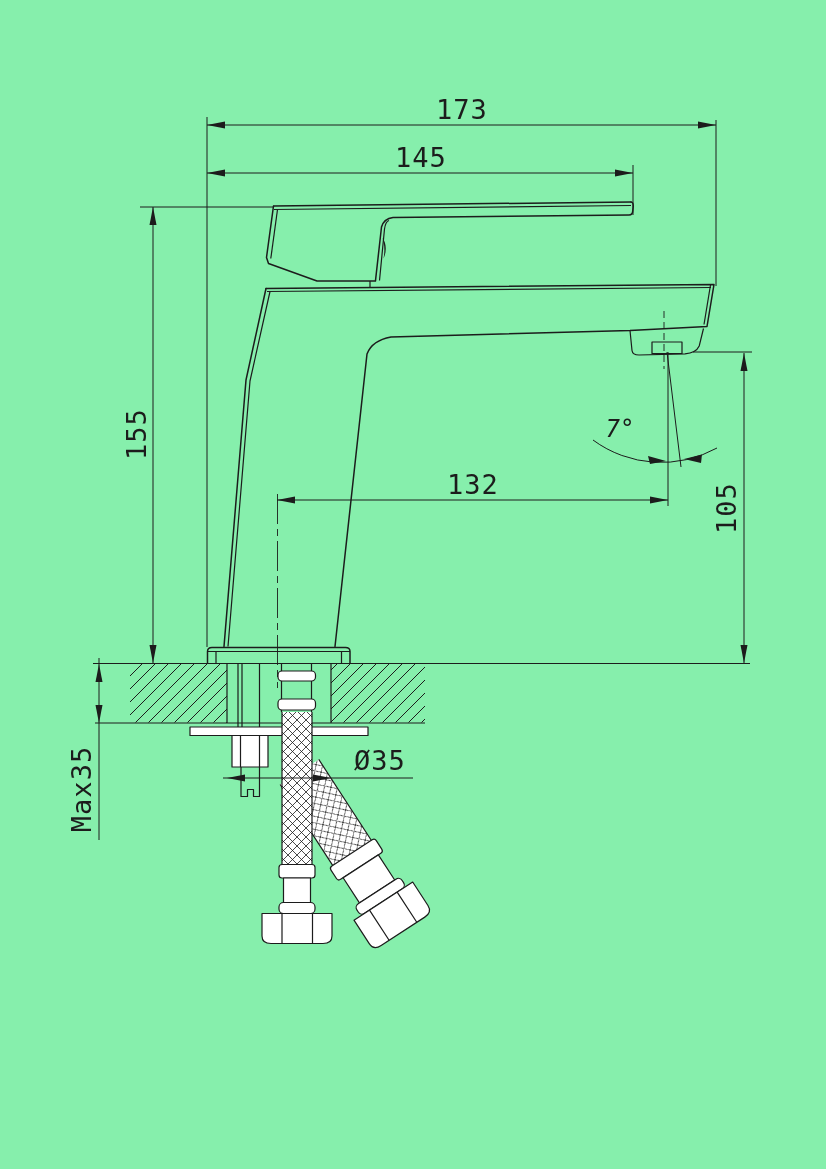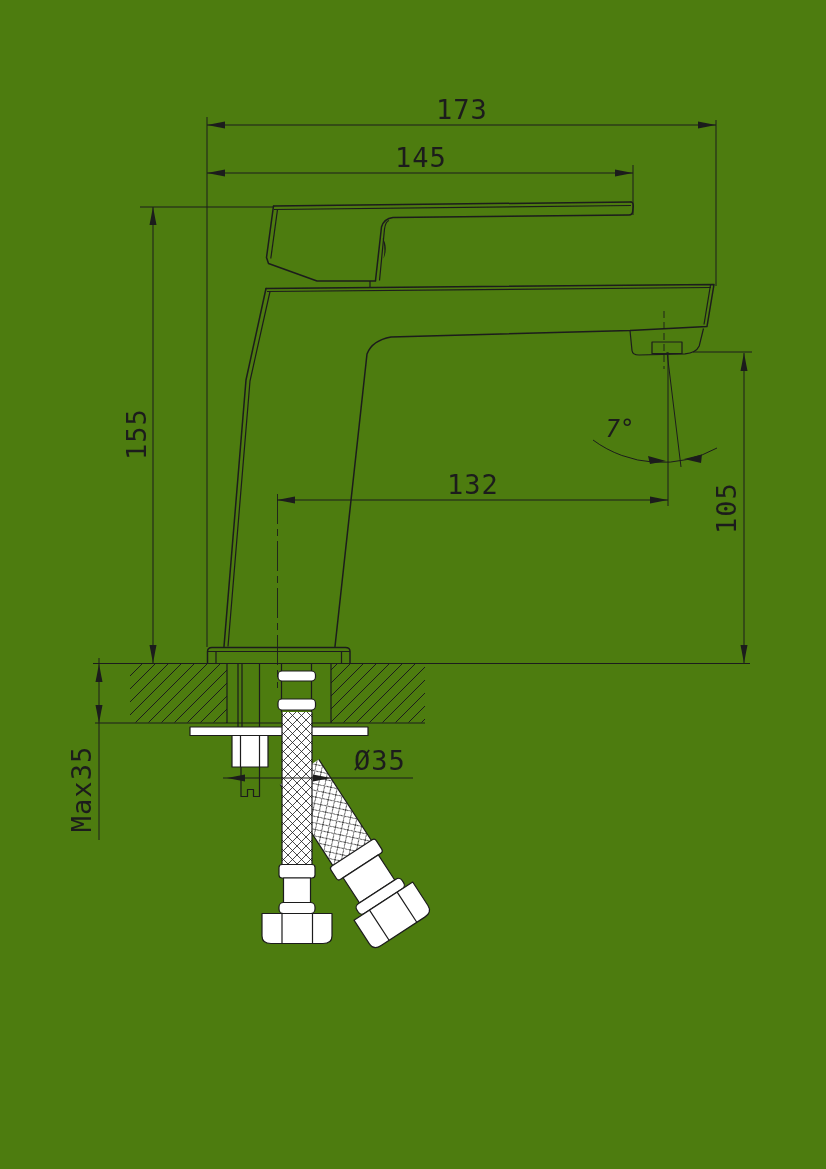--- a/index.html
+++ b/index.html
@@ -1,16 +1,16 @@
 <!DOCTYPE html>
 <html><head>
 <meta charset="utf-8">
 <style>
   html,body{margin:0;padding:0;background:#ffffff;}
-  .page{width:826px;height:1169px;background:#4d7c0f;position:relative;overflow:hidden;}
+  .page{width:826px;height:1169px;background:#86efac;position:relative;overflow:hidden;}
   svg{display:block;}
   .obj{stroke:#1c1c1c;stroke-width:1.5;fill:none;stroke-linejoin:round;stroke-linecap:round;}
   .obj2{stroke:#1c1c1c;stroke-width:1.2;fill:none;stroke-linejoin:round;}
   .objw{stroke:#1c1c1c;stroke-width:1.2;fill:#ffffff;stroke-linejoin:round;}
   .dimline{stroke:#1c1c1c;stroke-width:1;fill:none;}
   .arrow{fill:#1c1c1c;stroke:none;}
   .cl{stroke:#1c1c1c;stroke-width:0.9;fill:none;}
   .dim{font-family:"DejaVu Sans Mono","Liberation Mono",monospace;font-size:27px;fill:#1c1c1c;letter-spacing:1px;}
   .dim-angle{font-family:"DejaVu Sans Mono","Liberation Mono",monospace;font-size:24px;font-style:italic;fill:#1c1c1c;}
 </style>

